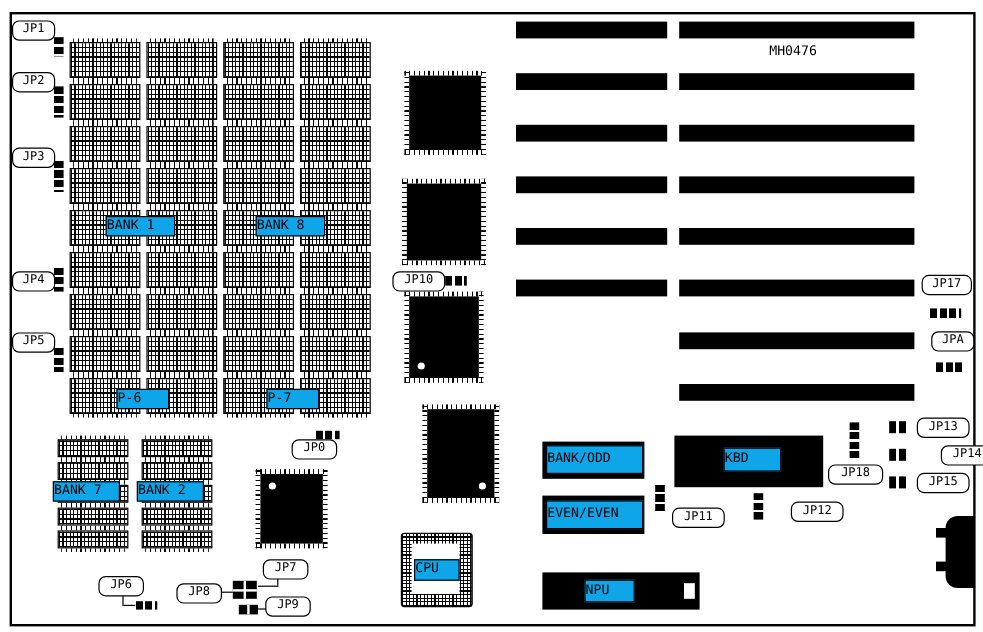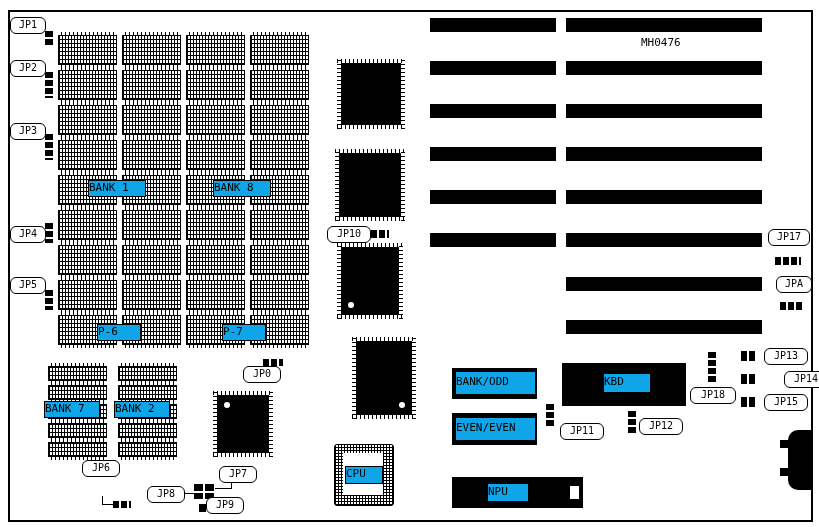--- a/index.html
+++ b/index.html
@@ -216,44 +216,44 @@
 
 <div class="blackrect" style="left:452px;top:413px;width:85px;height:32px"></div>
 <div class="abs box-label" style="left:455px;top:417px;width:79px;height:22px;line-height:20px">EVEN/EVEN</div>
 
 <div class="blackrect" style="left:562px;top:363px;width:124px;height:43px"></div>
 <div class="abs box-label" style="left:603px;top:373px;width:46px;height:18px;line-height:16px">KBD</div>
 
 <div class="abs jlabel" style="left:560px;top:423px;width:42px;height:15px">JP11</div>
 <div class="vjump" style="left:546px;top:404px;width:8px;height:24px"></div>
 
-<div class="abs jlabel" style="left:639px;top:418px;width:42px;height:15px">JP12</div>
+<div class="abs jlabel" style="left:659px;top:418px;width:42px;height:15px">JP12</div>
 <div class="vjump" style="left:628px;top:411px;width:8px;height:22px"></div>
 
 <div class="abs" id="cpu-socket" style="left:334px;top:444px;width:58px;height:60px"></div>
 <div id="cpu-inner" style="left:343px;top:453px;width:40px;height:42px"></div>
 <div class="abs box-label" style="left:345px;top:466px;width:36px;height:16px;line-height:14px">CPU</div>
 
 <div class="blackrect" style="left:452px;top:477px;width:131px;height:31px"></div>
 <div class="abs" style="left:570px;top:486px;width:9px;height:13px;background:#fff;z-index:3"></div>
 <div class="abs box-label" style="left:487px;top:483px;width:40px;height:17px;line-height:15px">NPU</div>
 
-<div class="abs jlabel" style="left:82px;top:460px;width:36px;height:15px">JP6</div>
+<div class="abs jlabel" style="left:82px;top:480px;width:36px;height:15px">JP6</div>
 <div class="line" style="left:102px;top:496px;width:1px;height:9px"></div>
 <div class="line" style="left:103px;top:504px;width:10px;height:1px"></div>
 <div class="hjump" style="left:113px;top:501px;width:18px;height:7px"></div>
 
 <div class="abs jlabel" style="left:147px;top:486px;width:36px;height:15px">JP8</div>
 <div class="line" style="left:184px;top:493px;width:10px;height:1px"></div>
 
 <div class="abs jlabel" style="left:219px;top:466px;width:36px;height:15px">JP7</div>
 <div class="line" style="left:231px;top:482px;width:1px;height:6px"></div>
 <div class="line" style="left:215px;top:488px;width:17px;height:1px"></div>
 
-<div class="abs jlabel" style="left:206px;top:497px;width:36px;height:15px">JP9</div>
+<div class="abs jlabel" style="left:221px;top:497px;width:36px;height:15px">JP9</div>
 <div class="line" style="left:215px;top:507px;width:7px;height:1px"></div>
 
 <div class="jcluster" style="left:194px;top:484px;width:20px;height:15px"></div>
 <div class="jpair" style="left:199px;top:504px;width:16px;height:8px"></div>
 
 <div id="kbd-connector" style="left:788px;top:430px;width:24px;height:60px"></div>
 <div class="abs" style="left:780px;top:440px;width:9px;height:8px;background:#000"></div>
 <div class="abs" style="left:780px;top:468px;width:9px;height:8px;background:#000"></div>
 
 </body></html>

